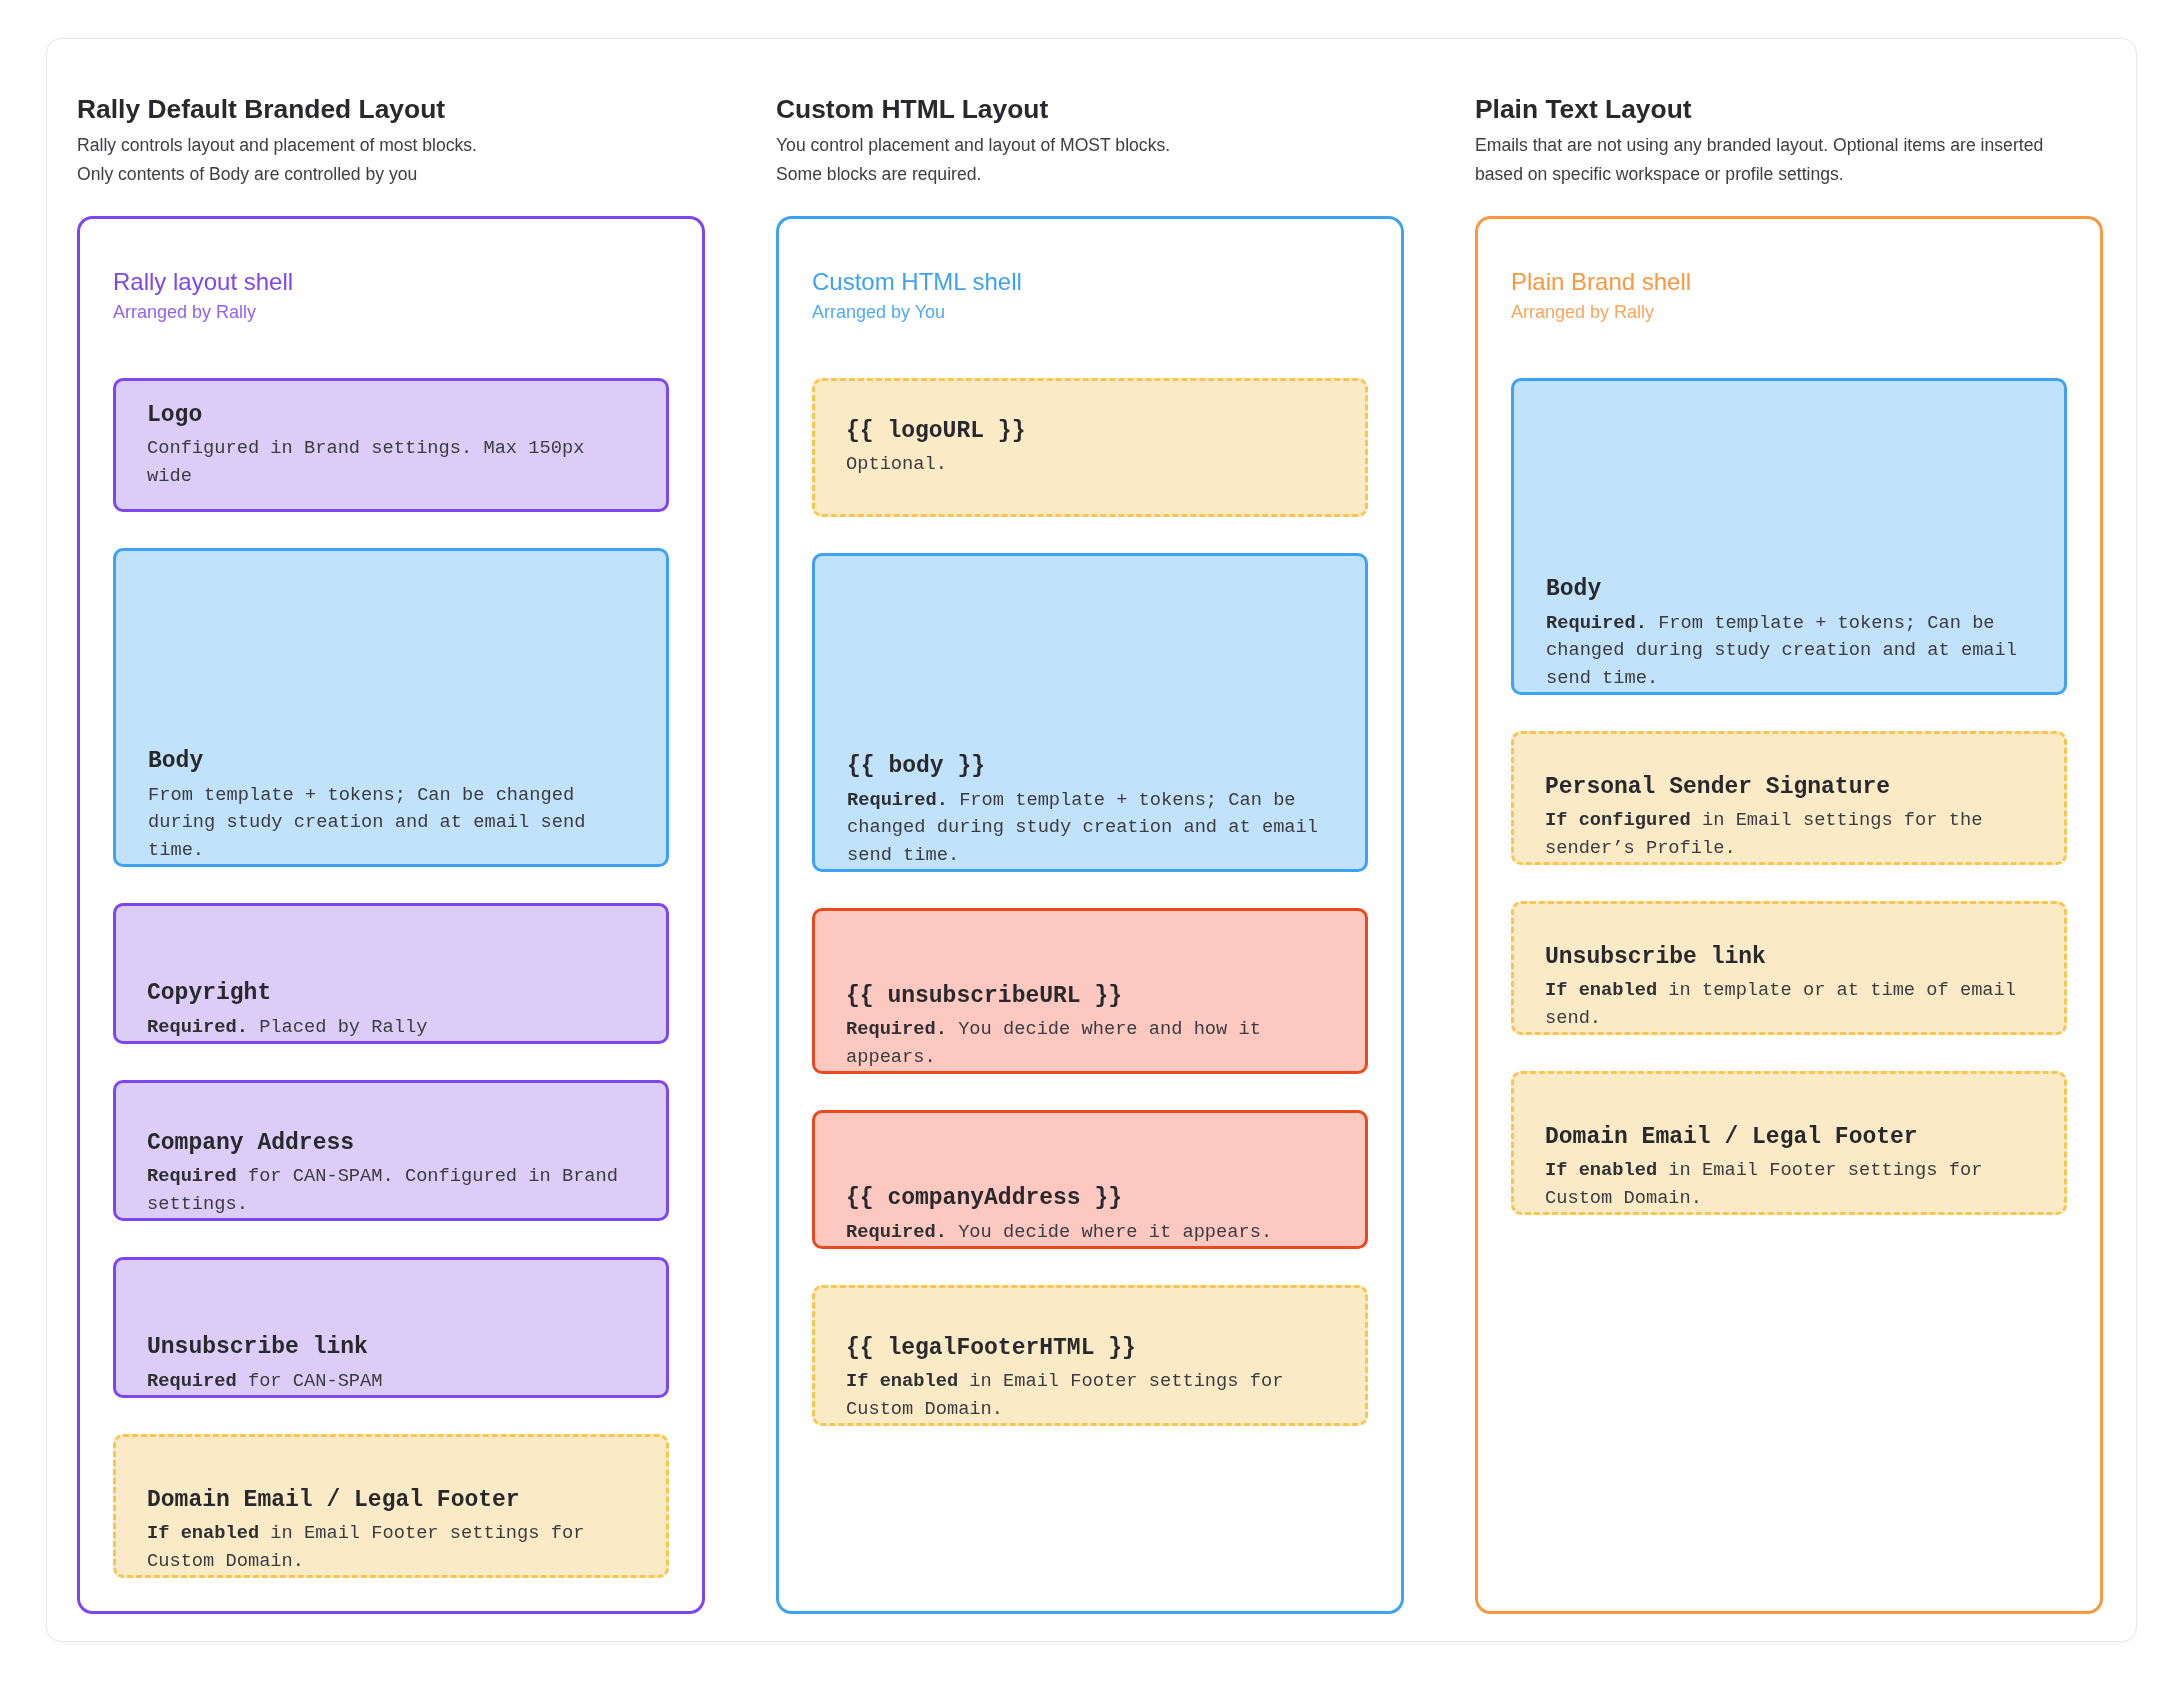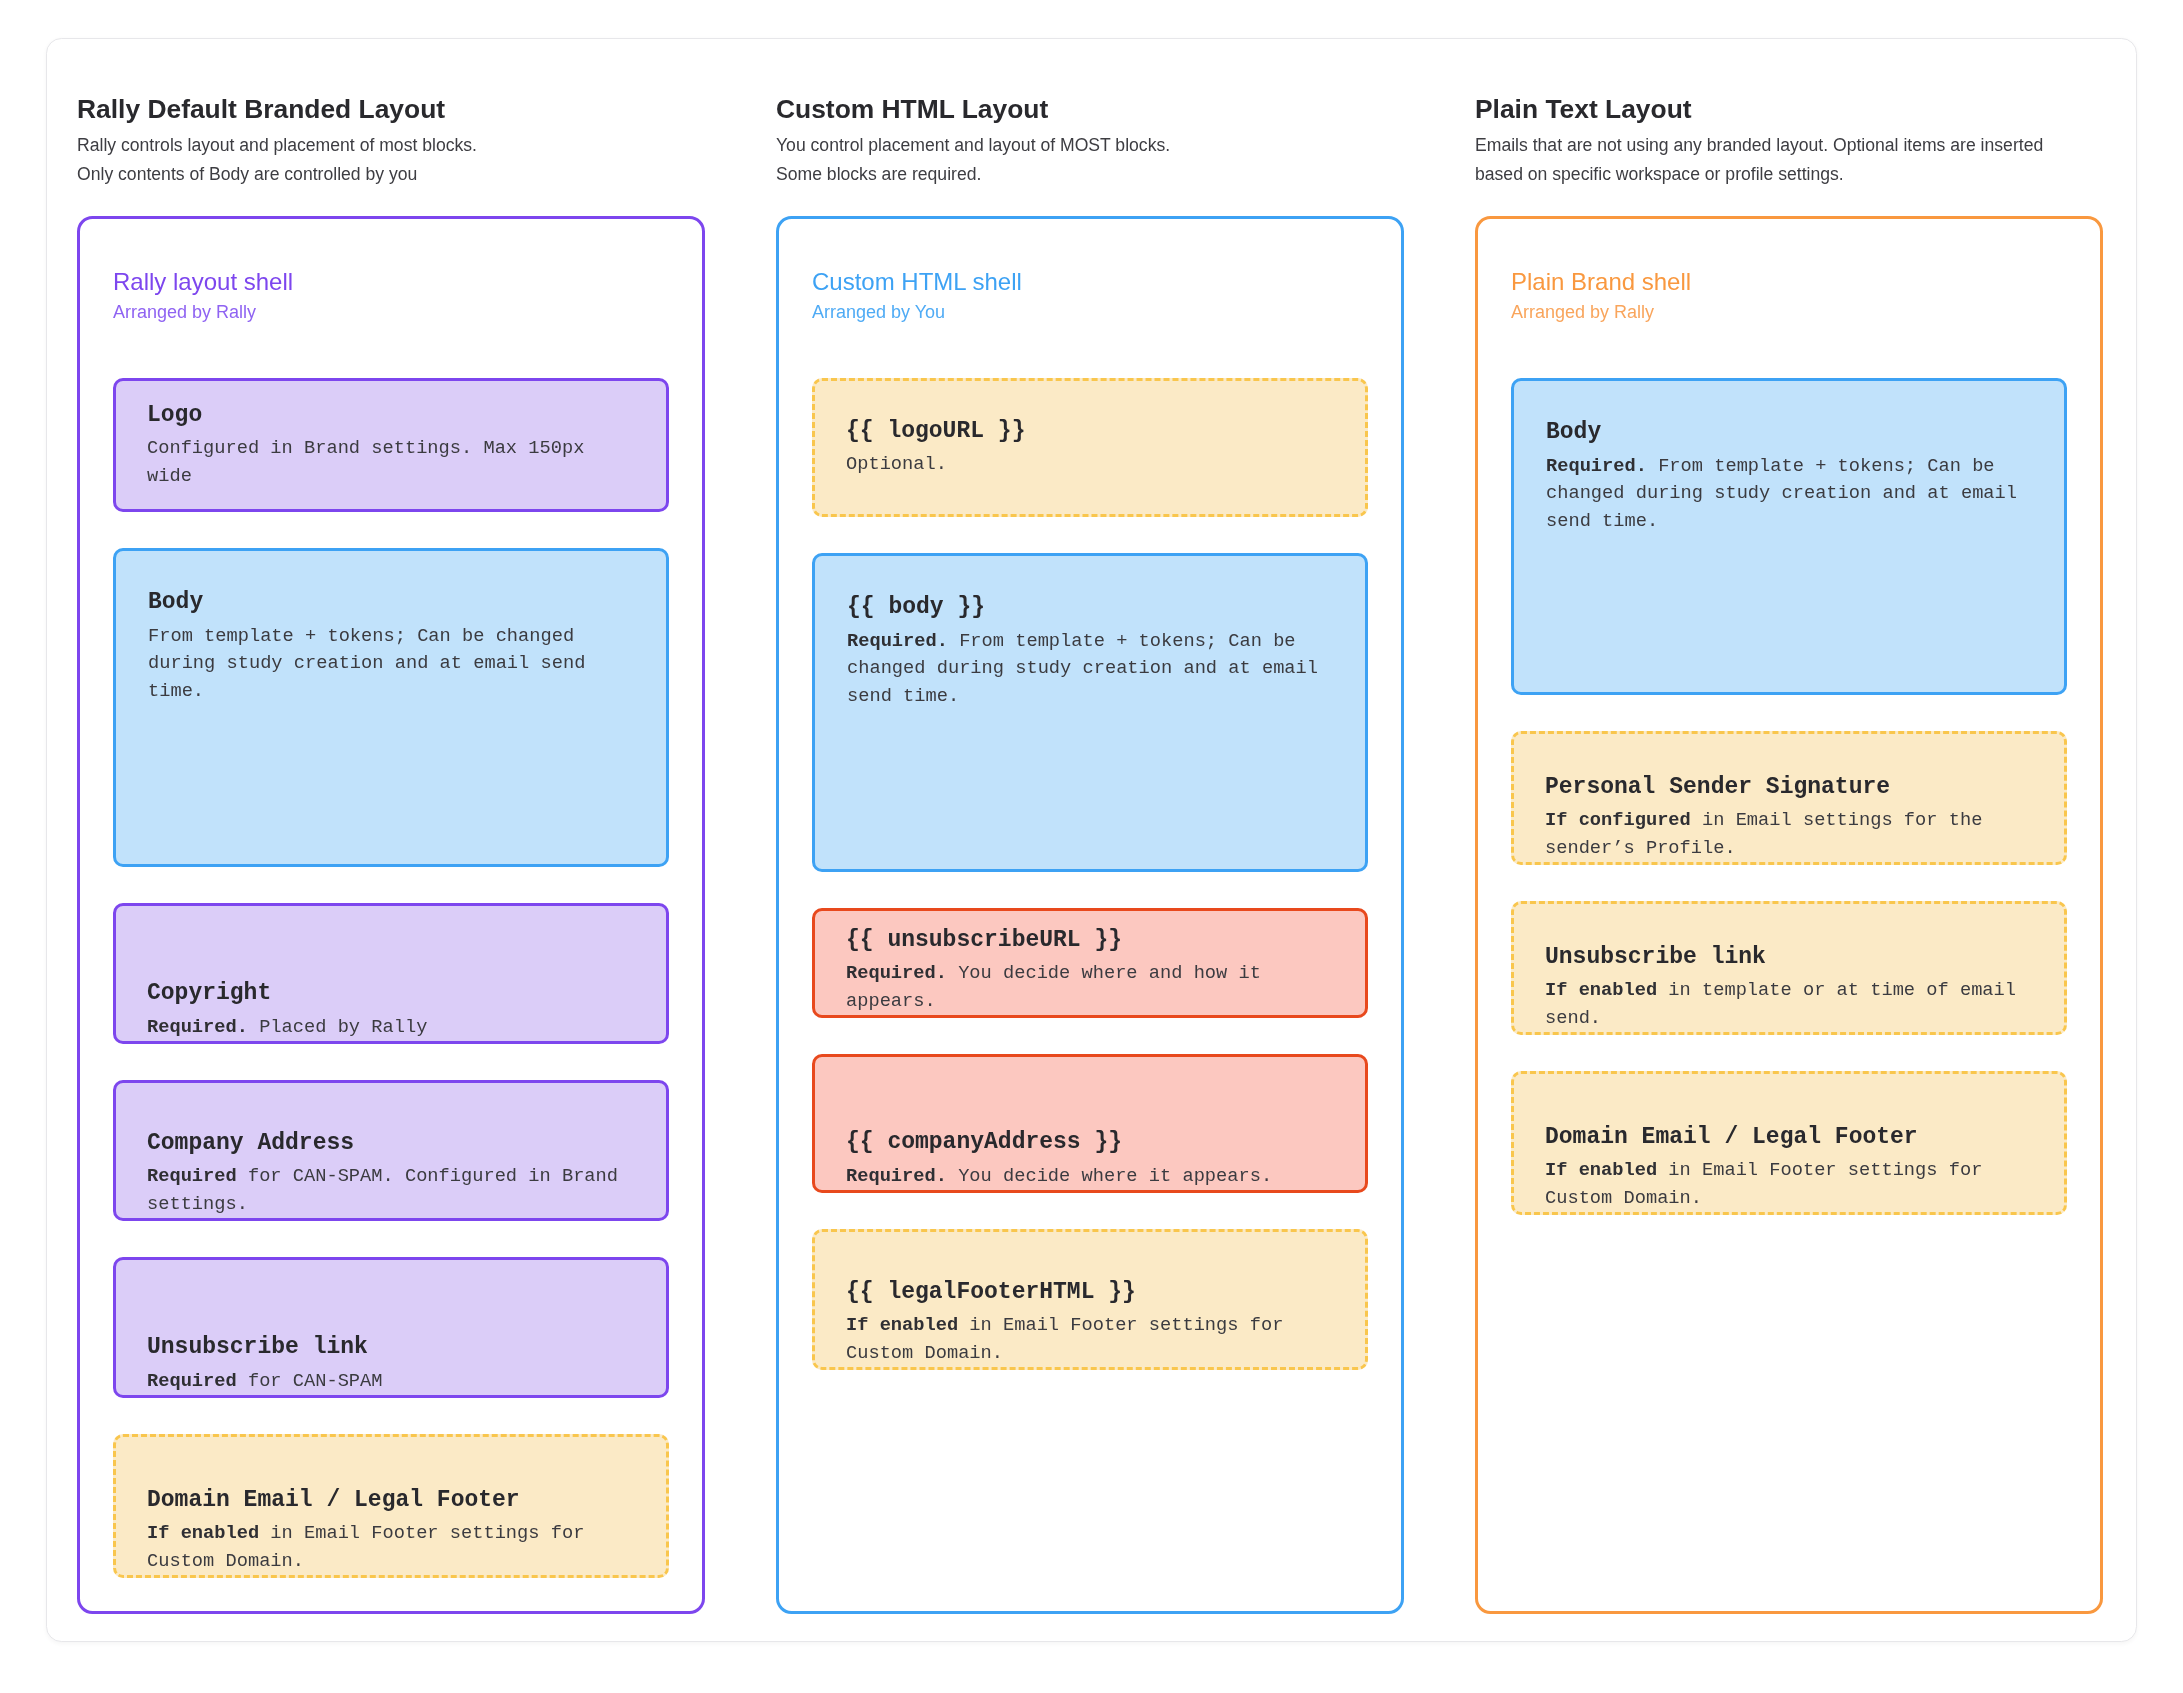--- a/index.html
+++ b/index.html
@@ -29,21 +29,21 @@
   .shell-blue .shell-sub { color:#4fabf5; }
   .shell-orange { border-color:#f9983f; }
   .shell-orange .shell-title { color:#f9983f; }
   .shell-orange .shell-sub { color:#f9a55c; }
   .blocks { margin-top:53px;font-family:Liberation Mono, monospace; }
   .block {
     border-radius:10px; border:3.3px solid; padding:0 31px;
     display:flex; flex-direction:column; justify-content:center;
   }
   .block + .block { margin-top:36px;justify-content:flex-end; }
-  .block.tall { justify-content:flex-start; padding-top:37px;padding-left:32px; }
+  .block.tall { justify-content:flex-end; padding-top:37px;padding-left:32px; }
   .block-title { font-size:23px; line-height:29px; font-weight:bold; color:#29292d; margin-bottom:5.5px; }
   .block-desc { font-size:18.7px; line-height:27.5px; color:#3b3b40; }
   .block-desc b { color:#2f2f33; }
   .purple-solid { border-color:#7d46ee; background:#dbcdf8; }
   .blue-solid   { border-color:#3da2f4; background:#c1e2fb; }
   .red-solid    { border-color:#e8491d; background:#fcc8c0; }
   .yellow-dashed{ border:3.3px dashed #f9c64d; background:#fbeac6; }
 </style>
 </head>
 <body>
@@ -96,21 +96,21 @@
         <div class="shell-sub">Arranged by You</div>
         <div class="blocks">
           <div class="block yellow-dashed" style="height:139px">
             <div class="block-title">{{ logoURL }}</div>
             <div class="block-desc"><b></b><span>Optional.</span></div>
           </div>
           <div class="block blue-solid tall" style="height:319px">
             <div class="block-title">{{ body }}</div>
             <div class="block-desc"><b>Required.</b><span> From template + tokens; Can be changed during study creation and at email send time.</span></div>
           </div>
-          <div class="block red-solid" style="height:110px">
+          <div class="block red-solid" style="height:166px">
             <div class="block-title">{{ unsubscribeURL }}</div>
             <div class="block-desc"><b>Required.</b><span> You decide where and how it appears.</span></div>
           </div>
           <div class="block red-solid" style="height:139px">
             <div class="block-title">{{ companyAddress }}</div>
             <div class="block-desc"><b>Required.</b><span> You decide where it appears.</span></div>
           </div>
           <div class="block yellow-dashed" style="height:141px">
             <div class="block-title">{{ legalFooterHTML }}</div>
             <div class="block-desc"><b>If enabled</b><span> in Email Footer settings for Custom Domain.</span></div>

